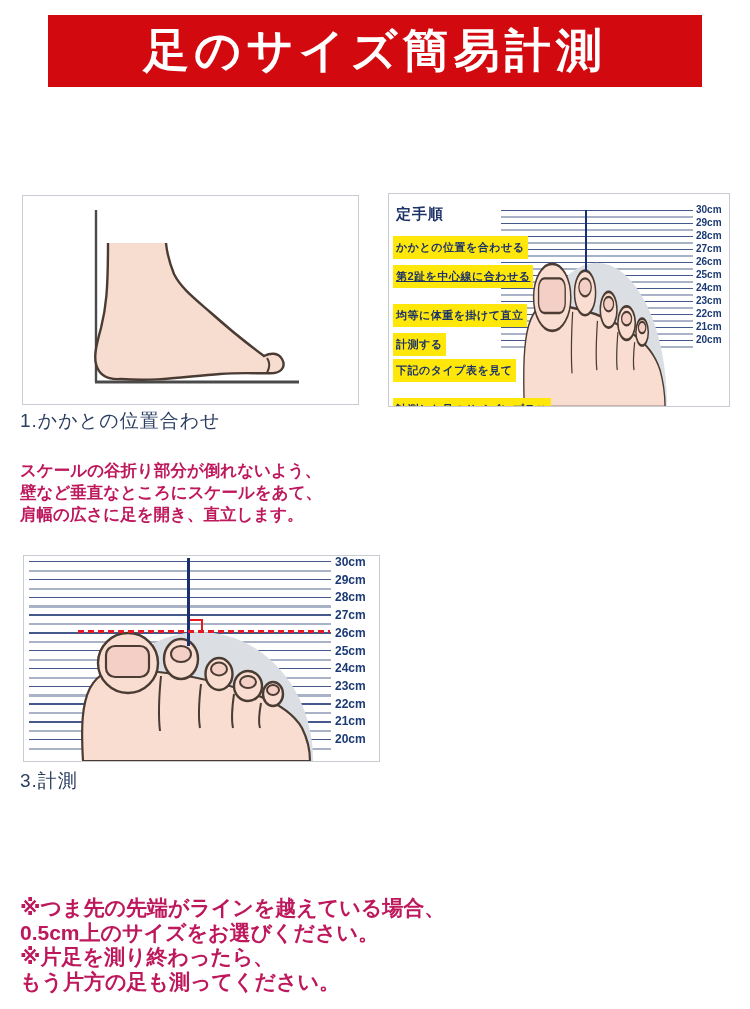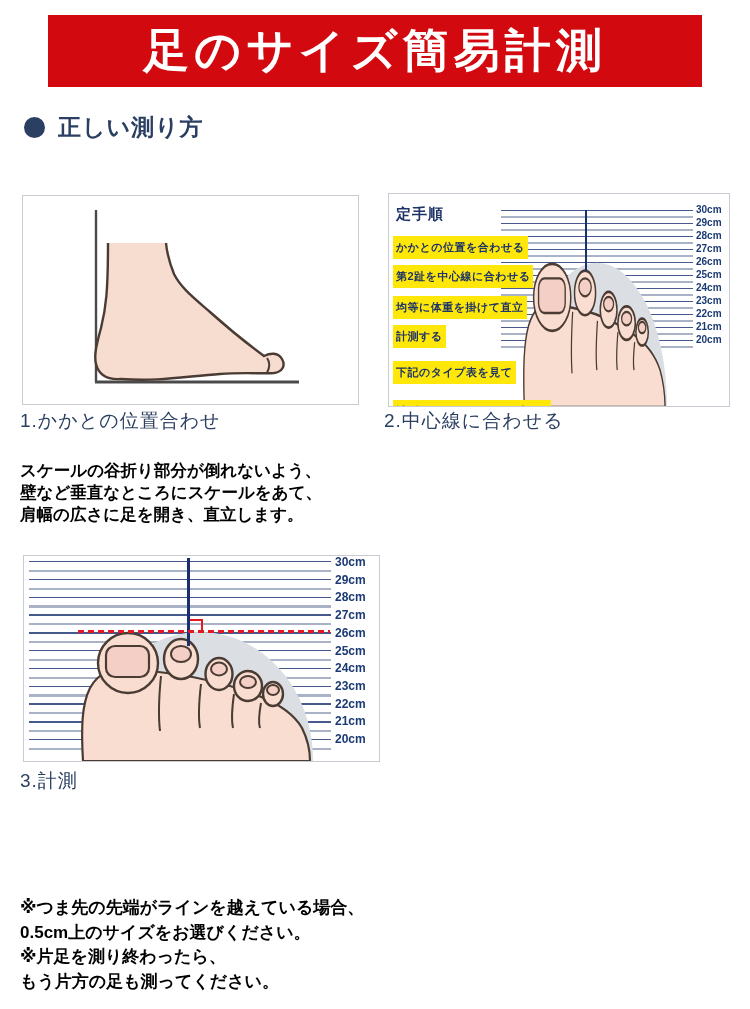--- a/index.html
+++ b/index.html
@@ -49,33 +49,33 @@
     background:repeating-linear-gradient(to right,#e11a24 0px,#e11a24 6px,transparent 6px,transparent 10px);
   }
   #angle-mark{left:166px;top:63px;width:11px;height:12px;border-top:2px solid #e11a24;border-right:2px solid #e11a24;}
   
   #proc-title{left:7px;top:11px;font-size:15px;font-weight:bold;color:#1e3468;letter-spacing:1px;}
   #proc-steps{left:4px;top:42px;}
   .proc-step{
     display:table;background:#ffe70a;color:#1e3468;font-size:11px;font-weight:bold;
     padding:4px 3px;margin-bottom:6px;white-space:nowrap;letter-spacing:0.5px;
   }
-  .proc-step:nth-child(2){margin-bottom:8px;}
-  .proc-step:nth-child(4){margin-bottom:13px;}
+  .proc-step:nth-child(2){margin-bottom:16px;text-decoration:underline;}
+  .proc-step:nth-child(4){margin-bottom:3px;}
   .proc-step:nth-child(5){margin-bottom:16px;}
   
   .step-heading{font-size:19px;font-weight:normal;color:#2b3f62;letter-spacing:1px;white-space:nowrap;}
-  .step-body{font-size:16.5px;font-weight:bold;color:#000000;line-height:22px;white-space:pre-line;}
+  .step-body{font-size:16.5px;font-weight:bold;color:#be185d;line-height:22px;white-space:pre-line;}
   #heading1{left:20px;top:408px;}
   #body1{left:20px;top:459px;width:350px;}
   #heading2{left:384px;top:408px;}
   #body2{left:384px;top:459px;width:366px;}
   #heading3{left:20px;top:768px;}
   #body3{left:20px;top:814px;width:470px;font-size:17px;line-height:25px;}
-  #notes{left:20px;top:896px;width:470px;font-size:17px;line-height:24.5px;}
+  #notes{left:20px;top:896px;width:470px;font-size:21px;line-height:24.5px;}
   svg{display:block;}
 </style>
 </head>
 <body>
 
 <svg width="0" height="0" style="position:absolute">
   <defs>
     <g id="footTop">
       <ellipse cx="132" cy="133" rx="113" ry="127" fill="#dbdfe4"></ellipse>
       <path d="M15,135 C13,100 14,78 22,62 C30,47 46,40 60,42 L106,48 C136,52 166,60 191,70 C211,78 226,88 234,102 C240,114 242,125 242,135 Z" fill="#f9ddd1" stroke="#4a3b33" stroke-width="2.2"></path>
@@ -96,24 +96,20 @@
     </g>
   </defs>
 </svg>
 
 <div id="page">
 
   <div id="banner" class="abs">
     <span>足のサイズ簡易計測</span>
   </div>
 
-  <div id="section-header" class="abs">
-    <span id="section-bullet"></span>
-    <span id="section-title">正しい測り方</span>
-  </div>
 
   <div id="box1" class="abs fig-box">
     <svg width="335" height="206" viewBox="0 0 335 206">
       <line x1="73" y1="14" x2="73" y2="186" stroke="#4a4a4a" stroke-width="2.4"></line>
       <line x1="72" y1="186" x2="276" y2="186" stroke="#4a4a4a" stroke-width="2.8"></line>
       <path d="M85,47 C85,95 83,112 78,132 C73,150 71,160 73,168 C76,180 85,184 98,183 C135,186 165,180 197,178 C222,176 240,178 251,177 C259,176 263,170 259,163 C255,156 247,157 241,160 C226,149 206,133 187,116 C171,102 158,92 151,78 C147,68 144,58 143,47 Z" fill="#f7dcd0" stroke="none"></path>
       <path d="M85,47 C85,95 83,112 78,132 C73,150 71,160 73,168 C76,180 85,184 98,183 C135,186 165,180 197,178 C222,176 240,178 251,177 C259,176 263,170 259,163 C255,156 247,157 241,160 C226,149 206,133 187,116 C171,102 158,92 151,78 C147,68 144,58 143,47" fill="none" stroke="#4a3b33" stroke-width="2.4"></path>
       <path d="M244,177 C247,171 247,166 244,162" fill="none" stroke="#4a3b33" stroke-width="2"></path>
     </svg>
   </div>
@@ -143,21 +139,20 @@
       <span class="proc-step">計測する</span>
       <span class="proc-step">下記のタイプ表を見て</span>
       <span class="proc-step">計測した足のサイズにプラス</span>
     </div>
   </div>
 
   <div id="heading1" class="abs step-heading">1.かかとの位置合わせ</div>
   <div id="body1" class="abs step-body">スケールの谷折り部分が倒れないよう、
 壁など垂直なところにスケールをあて、
 肩幅の広さに足を開き、直立します。</div>
-  <div id="heading2" class="abs step-heading">2.中心線に合わせる</div>
 
   <div id="box3" class="abs fig-box">
     <div id="ruler3-lines" class="abs"></div>
     <div class="cm-label r3-lbl" style="top:-1px">30cm</div>
     <div class="cm-label r3-lbl" style="top:17px">29cm</div>
     <div class="cm-label r3-lbl" style="top:34px">28cm</div>
     <div class="cm-label r3-lbl" style="top:52px">27cm</div>
     <div class="cm-label r3-lbl" style="top:70px">26cm</div>
     <div class="cm-label r3-lbl" style="top:88px">25cm</div>
     <div class="cm-label r3-lbl" style="top:105px">24cm</div>

